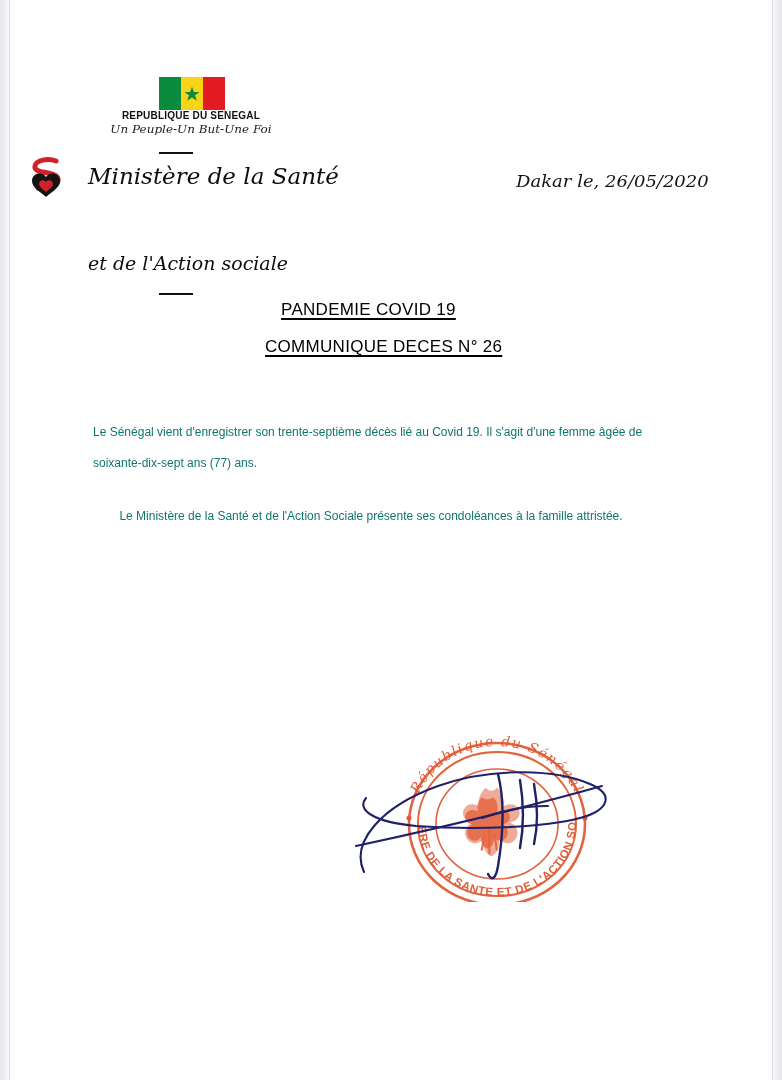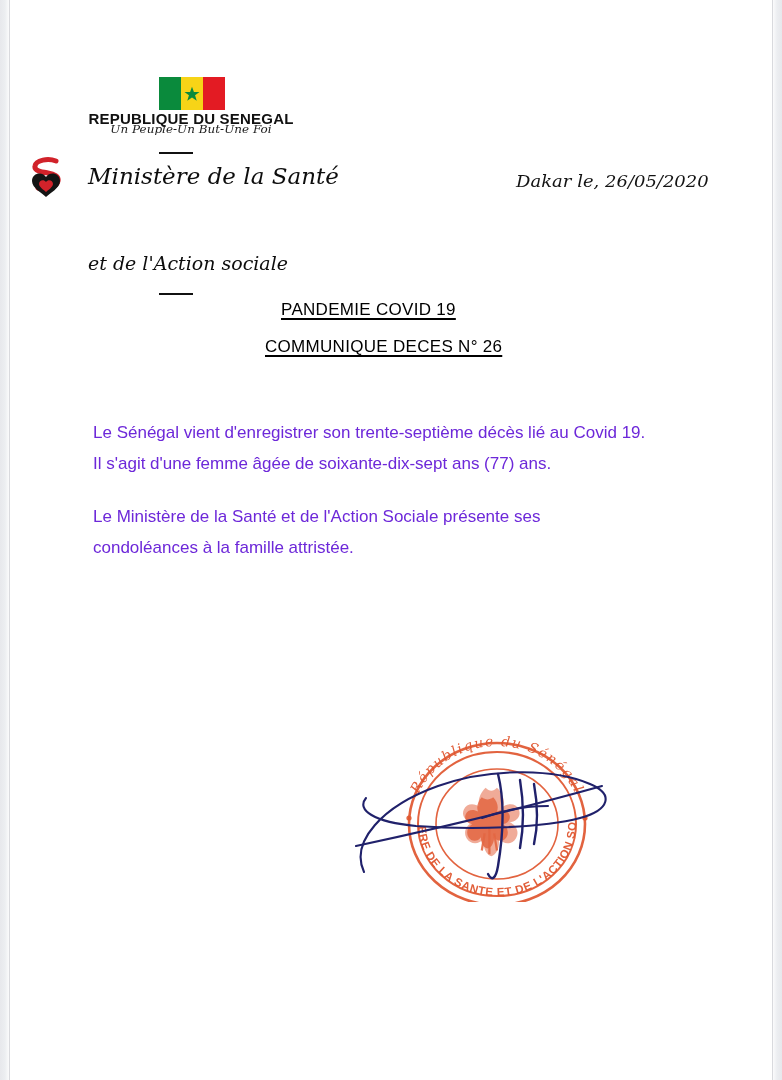--- a/index.html
+++ b/index.html
@@ -70,21 +70,21 @@
   }
 
   #republic-line {
     position: absolute;
     left: 0;
     top: 110px;
     width: 382px;
     text-align: center;
     font-family: "Liberation Sans", sans-serif;
     font-weight: bold;
-    font-size: 15px;
+    font-size: 10px;
     letter-spacing: 0.2px;
     color: #111111;
     white-space: nowrap;
   }
 
   #motto-line {
     position: absolute;
     left: 0;
     top: 122px;
     width: 382px;
@@ -169,26 +169,26 @@
   
   #body-copy {
     position: absolute;
     left: 93px;
     top: 417px;
     width: 556px;
   }
   #body-copy p {
     margin: 0 0 22px 0;
     font-family: "Liberation Sans", sans-serif;
-    font-size: 17px;
+    font-size: 12px;
     line-height: 31px;
-    color: #6d28d9;
+    color: #0f766e;
     text-align: left;
   }
-  #body-copy p:last-child { margin-bottom: 0; }
+  #body-copy p:last-child { margin-bottom: 0; text-align: center; }
 
   
   #seal-area {
     position: absolute;
     left: 352px;
     top: 722px;
     width: 290px;
     height: 180px;
   }
   #seal-svg, #signature-svg {

